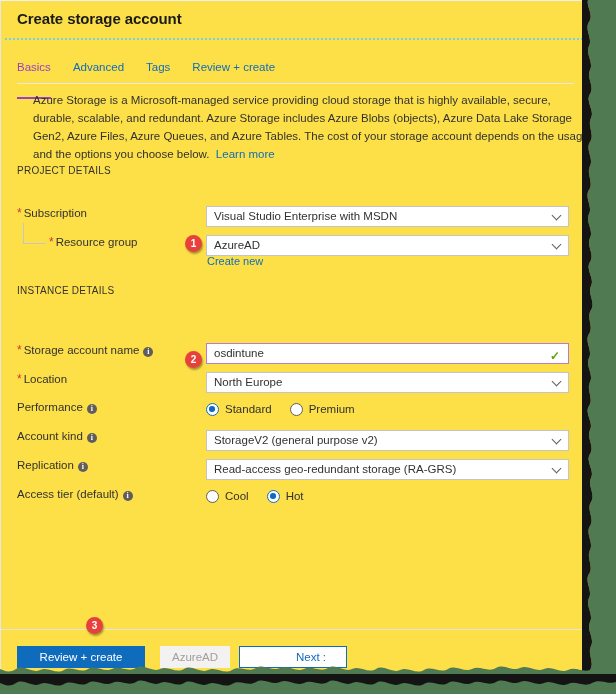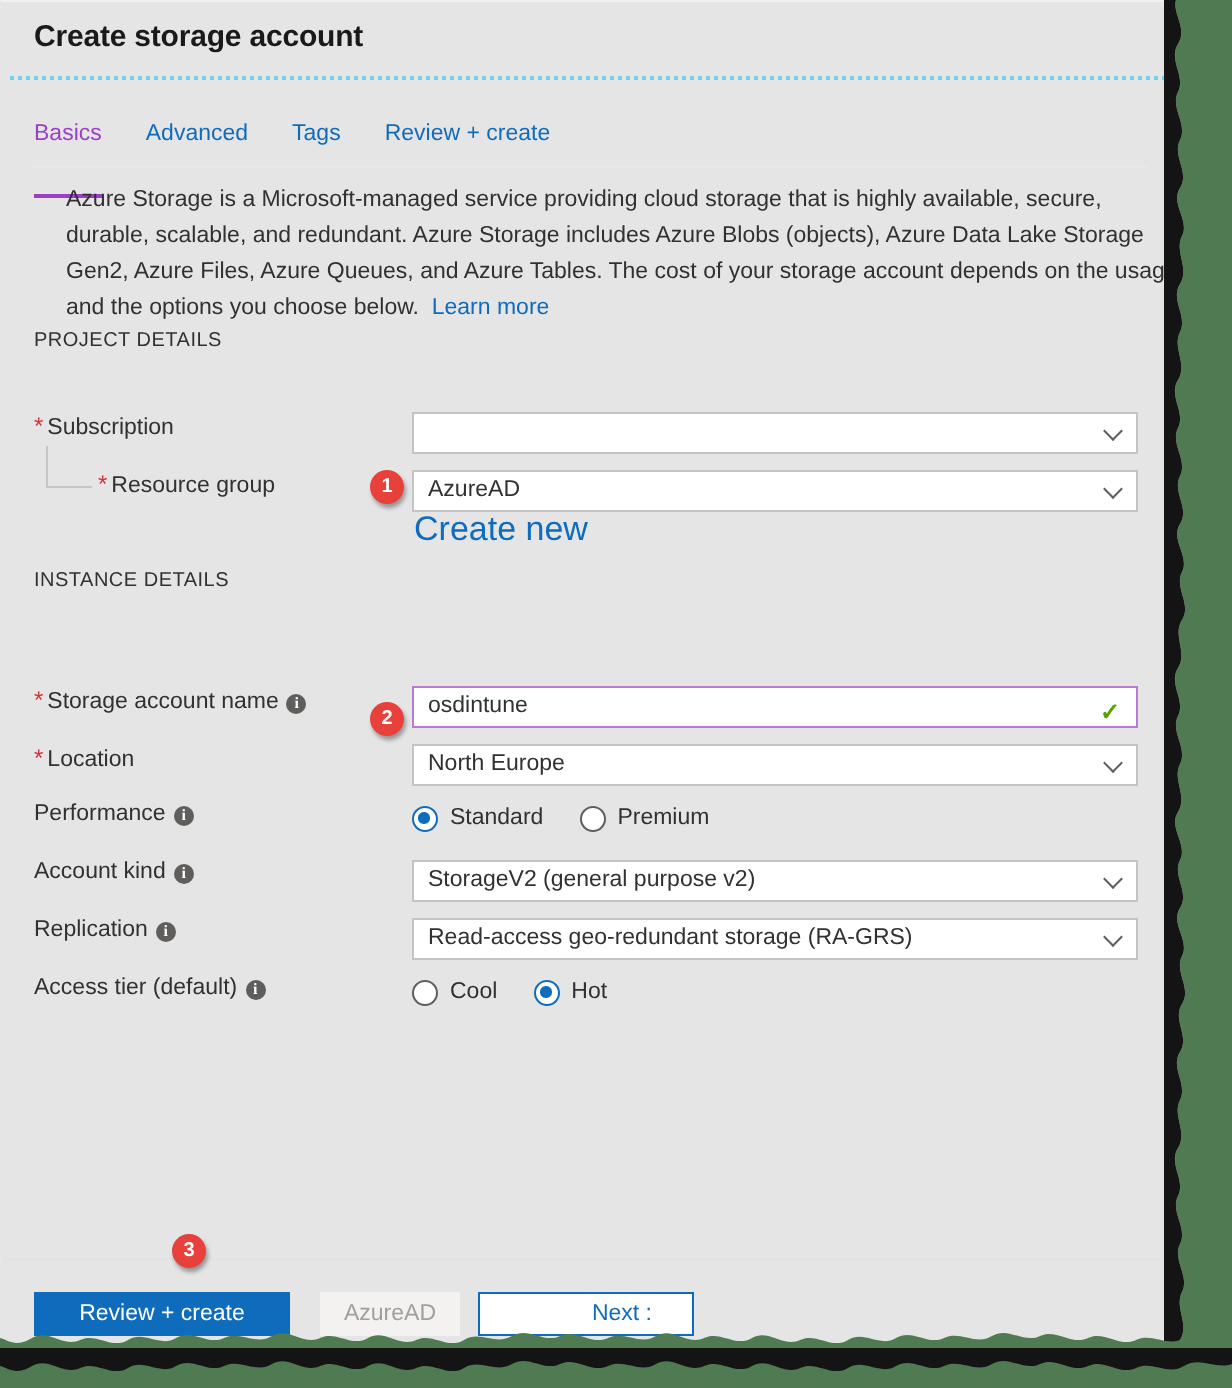--- a/index.html
+++ b/index.html
@@ -23,21 +23,21 @@
     width: 616px;
     height: 694px;
     overflow: hidden;
   }
   .sheet {
     position: absolute;
     left: 0;
     top: 0;
     width: 604px;
     height: 678px;
-    background: #e5e5e5;
+    background: #fde047;
     box-sizing: border-box;
     border-left: 1px solid #e6e6e6;
     border-top: 1px solid #f0f0f0;
     overflow: hidden;
   }
   .torn-right, .torn-bottom {
     position: absolute;
     pointer-events: none;
   }
   .torn-right { right: 0; top: 0; width: 34px; height: 694px; }
@@ -236,21 +236,21 @@
     width: 5.6px; height: 5.6px;
     border-radius: 50%;
     background: #0f6cbd;
   }
   .rlabel { font-size: 11.5px; color: #323130; }
 
   
   .createnew {
     position: absolute;
     left: 206px;
-    font-size: 17px;
+    font-size: 11px;
     color: #0f6cbd;
     cursor: pointer;
   }
 
   
   .footer-rule {
     position: absolute;
     left: 0;
     top: 628px;
     width: 589px;
@@ -327,21 +327,21 @@
       <div class="tab">Review + create</div>
     </div>
     <div class="tabs-underline"></div>
 
     <div class="desc"><span>Azure Storage is a Microsoft-managed service providing cloud storage that is highly available, secure, durable, scalable, and redundant. Azure Storage includes Azure Blobs (objects), Azure Data Lake Storage Gen2, Azure Files, Azure Queues, and Azure Tables. The cost of your storage account depends on the usage and the options you choose below.</span>&nbsp;&nbsp;<span class="link">Learn more</span></div>
 
     <div class="section-head" style="top:164px;">PROJECT DETAILS</div>
 
     <div class="row" style="top:205px;">
       <div class="flabel"><span class="req">*</span><span>Subscription</span></div>
-      <div class="ctl"><span class="chev"></span></div>
+      <div class="ctl"><span>Visual Studio Enterprise with MSDN</span><span class="chev"></span></div>
     </div>
 
     <div class="tree" style="top:222px;"></div>
     <div class="row" style="top:234px;">
       <div class="flabel indent"><span class="req">*</span><span>Resource group</span></div>
       <div class="ctl"><span>AzureAD</span><span class="chev"></span></div>
     </div>
     <div class="createnew" style="top:254px;">Create new</div>
 
     <div class="section-head" style="top:284px;">INSTANCE DETAILS</div>

